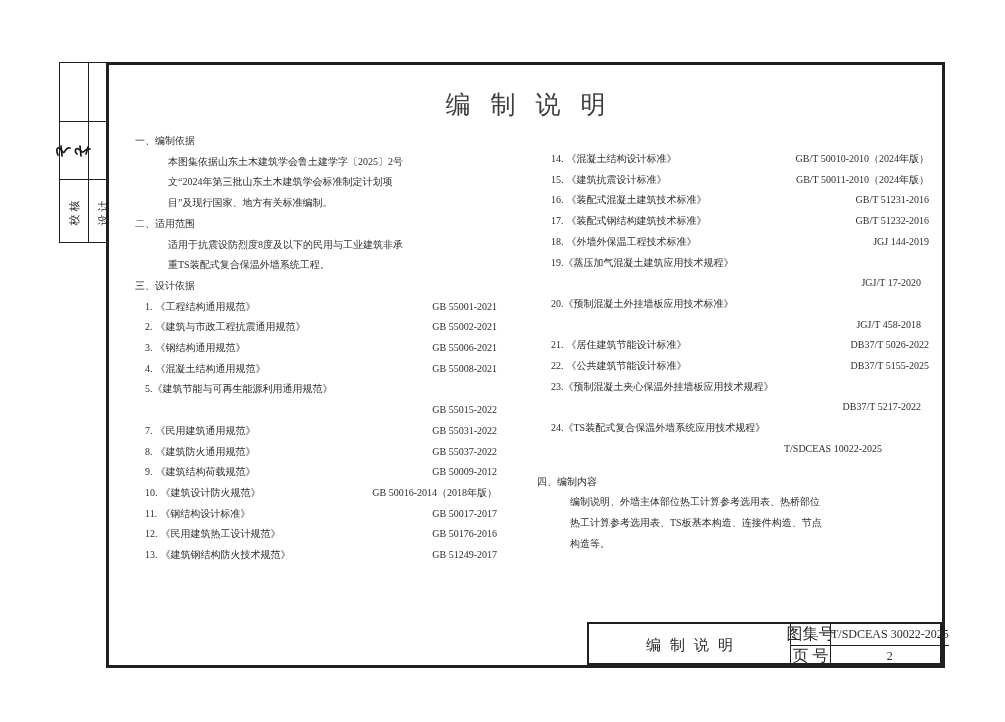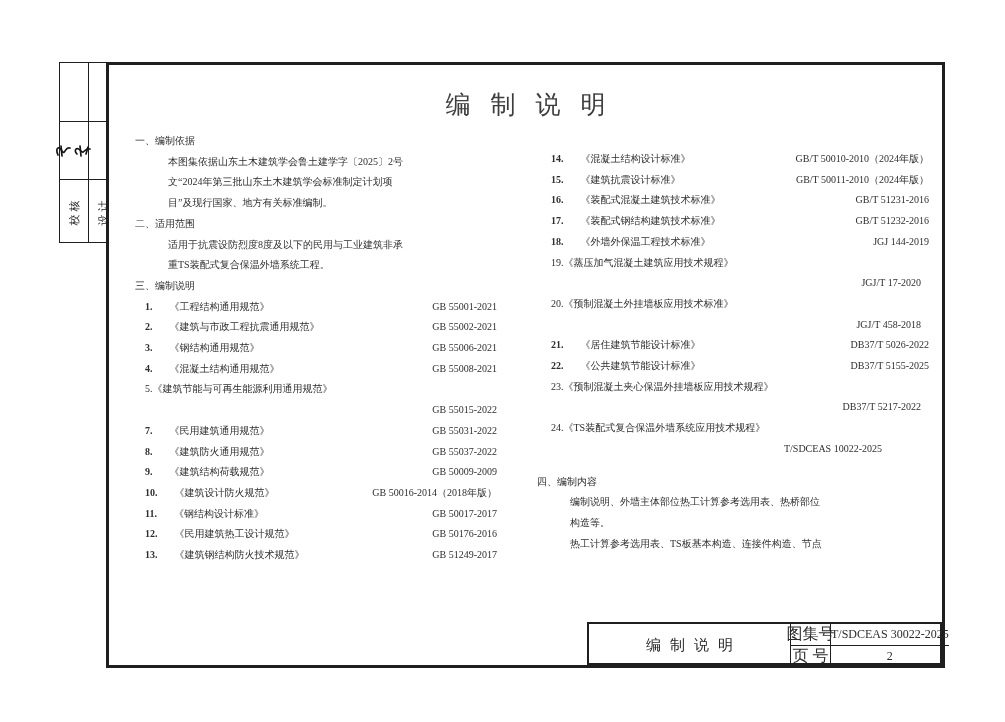--- a/index.html
+++ b/index.html
@@ -41,21 +41,21 @@
   .col { position:absolute; font-size:10px; line-height:20.7px; }
   .col-left  { left:135px; top:131px; width:364px; }
   .col-right { left:537px; top:149px; width:396px; }
   .sec-heading { white-space:nowrap; }
   .sec-lines { padding-left:33px; }
   .sec-line { white-space:nowrap; }
   .items { padding-left:10px; padding-right:2px; }
   .col-right .items { padding-left:14px; padding-right:4px; }
   .std { display:flex; justify-content:space-between; }
   .std .name { white-space:nowrap; }
-  .std .num { margin-right:17px;font-weight:bold; }
+  .std .num { margin-right:3px; }
   .std .code { white-space:nowrap; }
   .wrap-item .code-line { text-align:right; white-space:nowrap; }
   .col-right .wrap-item .code-line { padding-right:8px; }
   .col-right .wrap-item .code-line.inset { padding-right:47px; }
   .sec4 { margin-top:12px; }
   
   .title-block {
     position:absolute; left:587px; top:622px; width:355px; height:43px;
     border:2px solid #1f1f1f; box-sizing:border-box; background:#fff;
     display:grid; grid-template-columns:202px 40px 1fr; grid-template-rows:1fr 1fr;
@@ -122,21 +122,21 @@
     <div class="sec-lines">
       <div class="sec-line">本图集依据山东土木建筑学会鲁土建学字〔2025〕2号</div>
       <div class="sec-line">文“2024年第三批山东土木建筑学会标准制定计划项</div>
       <div class="sec-line">目”及现行国家、地方有关标准编制。</div>
     </div>
     <div class="sec-heading">二、适用范围</div>
     <div class="sec-lines">
       <div class="sec-line">适用于抗震设防烈度8度及以下的民用与工业建筑非承</div>
       <div class="sec-line">重TS装配式复合保温外墙系统工程。</div>
     </div>
-    <div class="sec-heading">三、编制说明</div>
+    <div class="sec-heading">三、设计依据</div>
     <div class="items">
       <div class="std">
         <span class="name"><span class="num">1.</span><span>《工程结构通用规范》</span></span>
         <span class="code">GB 55001-2021</span>
       </div>
       <div class="std">
         <span class="name"><span class="num">2.</span><span>《建筑与市政工程抗震通用规范》</span></span>
         <span class="code">GB 55002-2021</span>
       </div>
       <div class="std">
@@ -154,21 +154,21 @@
       <div class="std">
         <span class="name"><span class="num">7.</span><span>《民用建筑通用规范》</span></span>
         <span class="code">GB 55031-2022</span>
       </div>
       <div class="std">
         <span class="name"><span class="num">8.</span><span>《建筑防火通用规范》</span></span>
         <span class="code">GB 55037-2022</span>
       </div>
       <div class="std">
         <span class="name"><span class="num">9.</span><span>《建筑结构荷载规范》</span></span>
-        <span class="code">GB 50009-2009</span>
+        <span class="code">GB 50009-2012</span>
       </div>
       <div class="std">
         <span class="name"><span class="num">10.</span><span>《建筑设计防火规范》</span></span>
         <span class="code">GB 50016-2014（2018年版）</span>
       </div>
       <div class="std">
         <span class="name"><span class="num">11.</span><span>《钢结构设计标准》</span></span>
         <span class="code">GB 50017-2017</span>
       </div>
       <div class="std">
@@ -227,22 +227,22 @@
       <div class="wrap-item">
         <div class="name"><span class="num">24.</span><span>《TS装配式复合保温外墙系统应用技术规程》</span></div>
         <div class="code-line inset">T/SDCEAS 10022-2025</div>
       </div>
     </div>
 
     <div class="sec4">
       <div class="sec-heading">四、编制内容</div>
       <div class="sec-lines">
         <div class="sec-line">编制说明、外墙主体部位热工计算参考选用表、热桥部位</div>
+        <div class="sec-line">热工计算参考选用表、TS板基本构造、连接件构造、节点</div>
         <div class="sec-line">构造等。</div>
-        <div class="sec-line">热工计算参考选用表、TS板基本构造、连接件构造、节点</div>
       </div>
     </div>
   </div>
 
   <div class="title-block">
     <div class="tb-cell tb-name">编制说明</div>
     <div class="tb-cell tb-label tb-top">图集号</div>
     <div class="tb-cell tb-value tb-top">T/SDCEAS 30022-2025</div>
     <div class="tb-cell tb-label">页 号</div>
     <div class="tb-cell tb-value">2</div>

